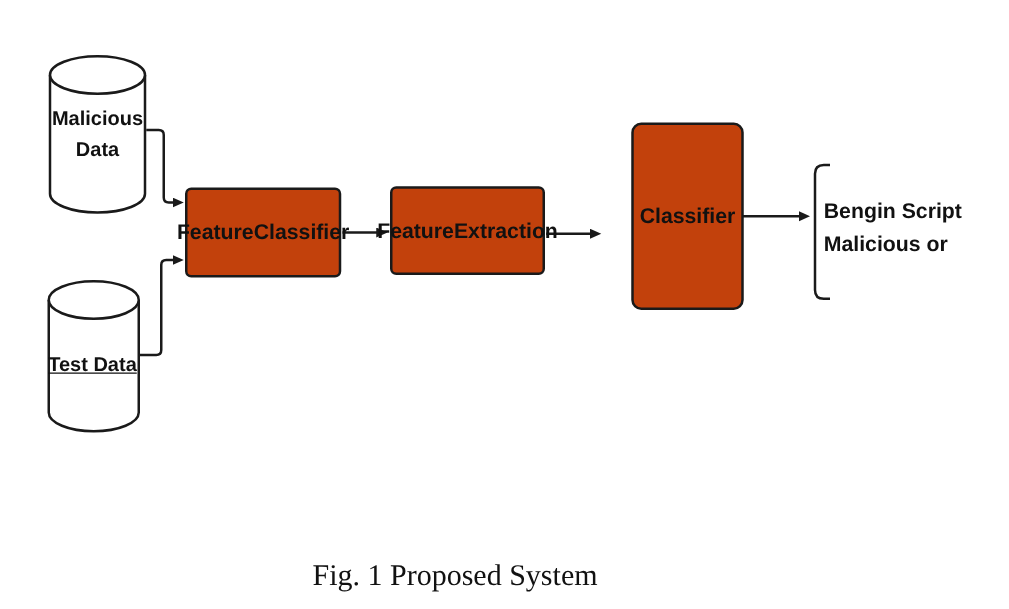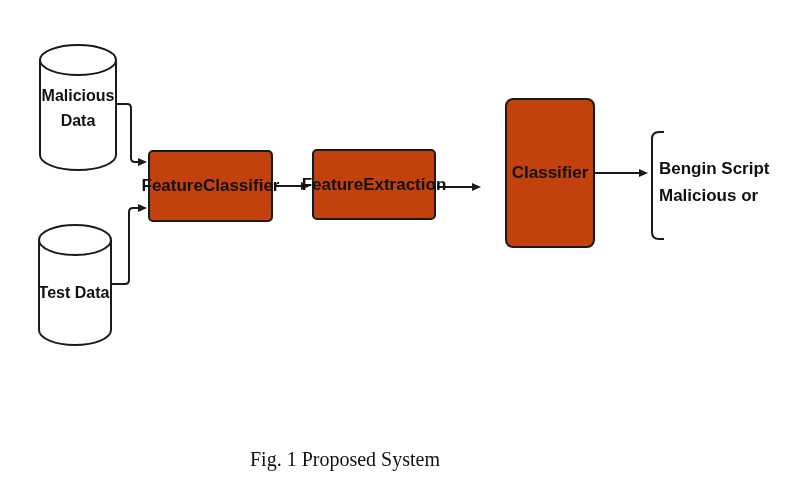--- a/index.html
+++ b/index.html
@@ -41,38 +41,38 @@
   .node-classifier         { left: 505px; top: 98px;  width: 90px;  height: 150px; border-radius: 8px; }
   .cyl-label {
     position: absolute;
     text-align: center;
     font-weight: bold;
     font-size: 16px;
     line-height: 25px;
     color: #111111;
   }
   .cyl-label-training { left: 38px; top: 83px;  width: 80px; }
-  .cyl-label-test     { left: 34px; top: 280px; width: 80px; }
+  .cyl-label-test     { left: 34px; top: 280px; width: 80px; text-decoration: underline; }
   .result-label {
     position: absolute;
     left: 659px;
     top: 155px;
     width: 120px;
     font-weight: bold;
     font-size: 17px;
     line-height: 27px;
     color: #111111;
     text-align: left;
   }
   .caption {
     position: absolute;
     left: 250px;
     top: 448px;
     font-family: "Liberation Serif", serif;
-    font-size: 20px;
+    font-size: 24px;
     color: #111111;
     white-space: nowrap;
   }
 </style>
 </head>
 <body>
 
 <div class="canvas">
 
   <svg class="shape-layer" width="807" height="487" viewBox="0 0 807 487">

